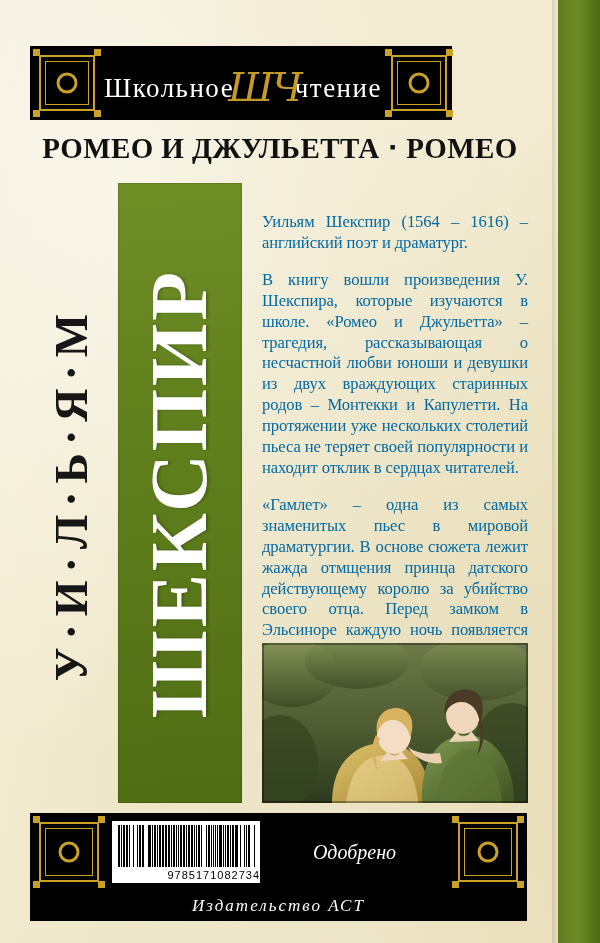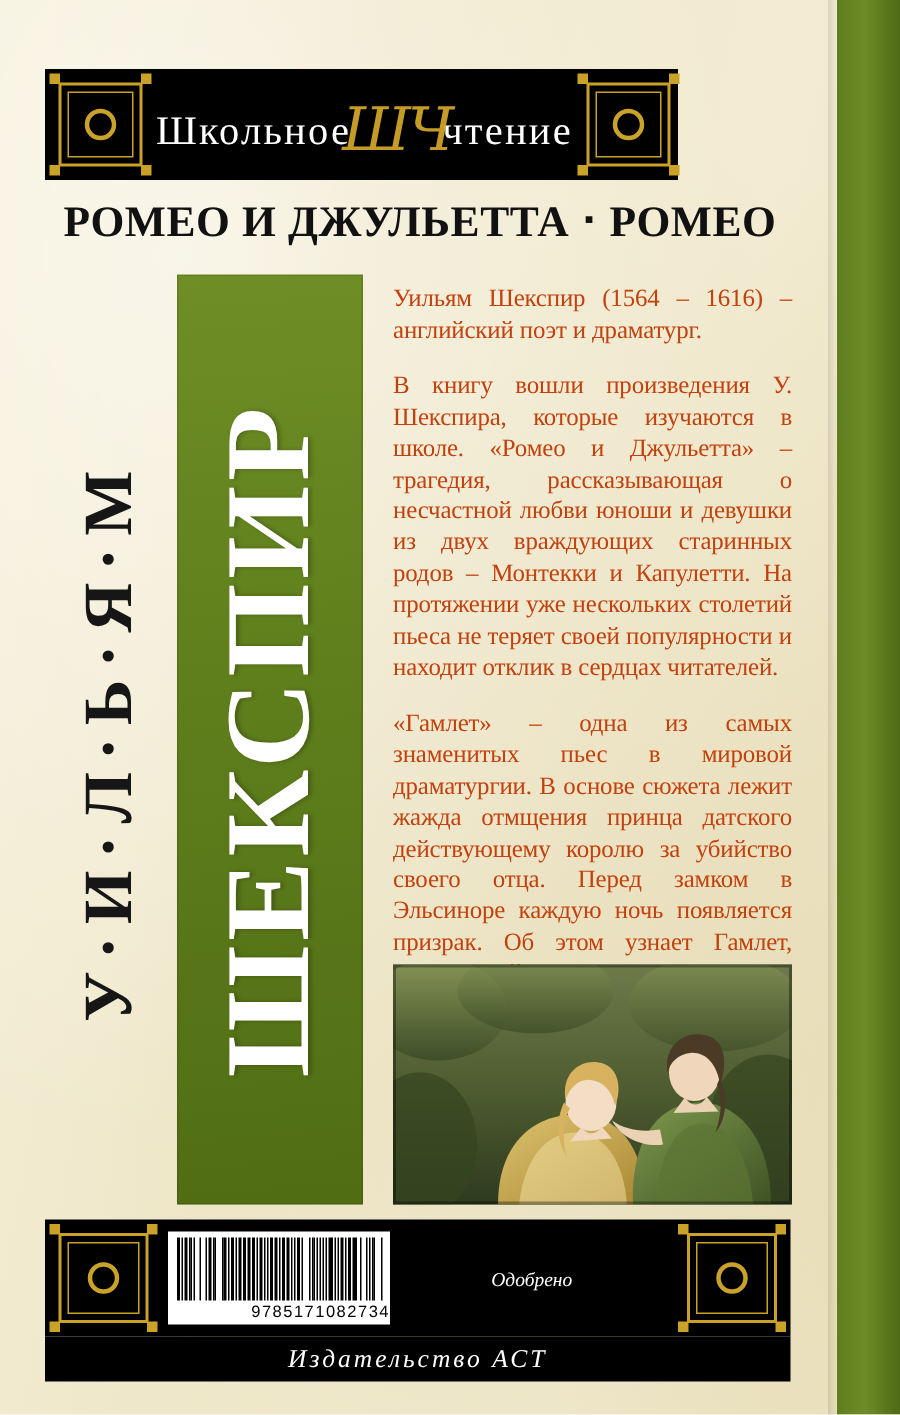--- a/index.html
+++ b/index.html
@@ -185,23 +185,23 @@
     font-weight: bold;
     font-size: 80px;
     letter-spacing: 3px;
     text-shadow: 0 2px 3px rgba(0,0,0,0.25);
   }
 
   
   .annotation {
     position: absolute;
     left: 262px;
-    top: 189px;
+    top: 212px;
     width: 266px;
-    color: #c2410c;
+    color: #0369a1;
     font-family: "Liberation Serif", serif;
     font-size: 16.6px;
     line-height: 20.9px;
     text-align: justify;
     letter-spacing: -0.1px;
   }
   .annotation p { margin: 0; }
   .annotation p + p { margin-top: 16px; }
 
   
@@ -258,21 +258,21 @@
     letter-spacing: 1px;
     color: #000;
   }
 
   .approved {
     flex: 1 1 auto;
     text-align: center;
     color: #ffffff;
     font-family: "Liberation Serif", serif;
     font-style: italic;
-    font-size: 13px;
+    font-size: 20px;
     line-height: 23px;
     padding: 0 12px;
   }
 
   
   .publisher {
     position: absolute;
     left: 30px;
     top: 891px;
     width: 497px;

